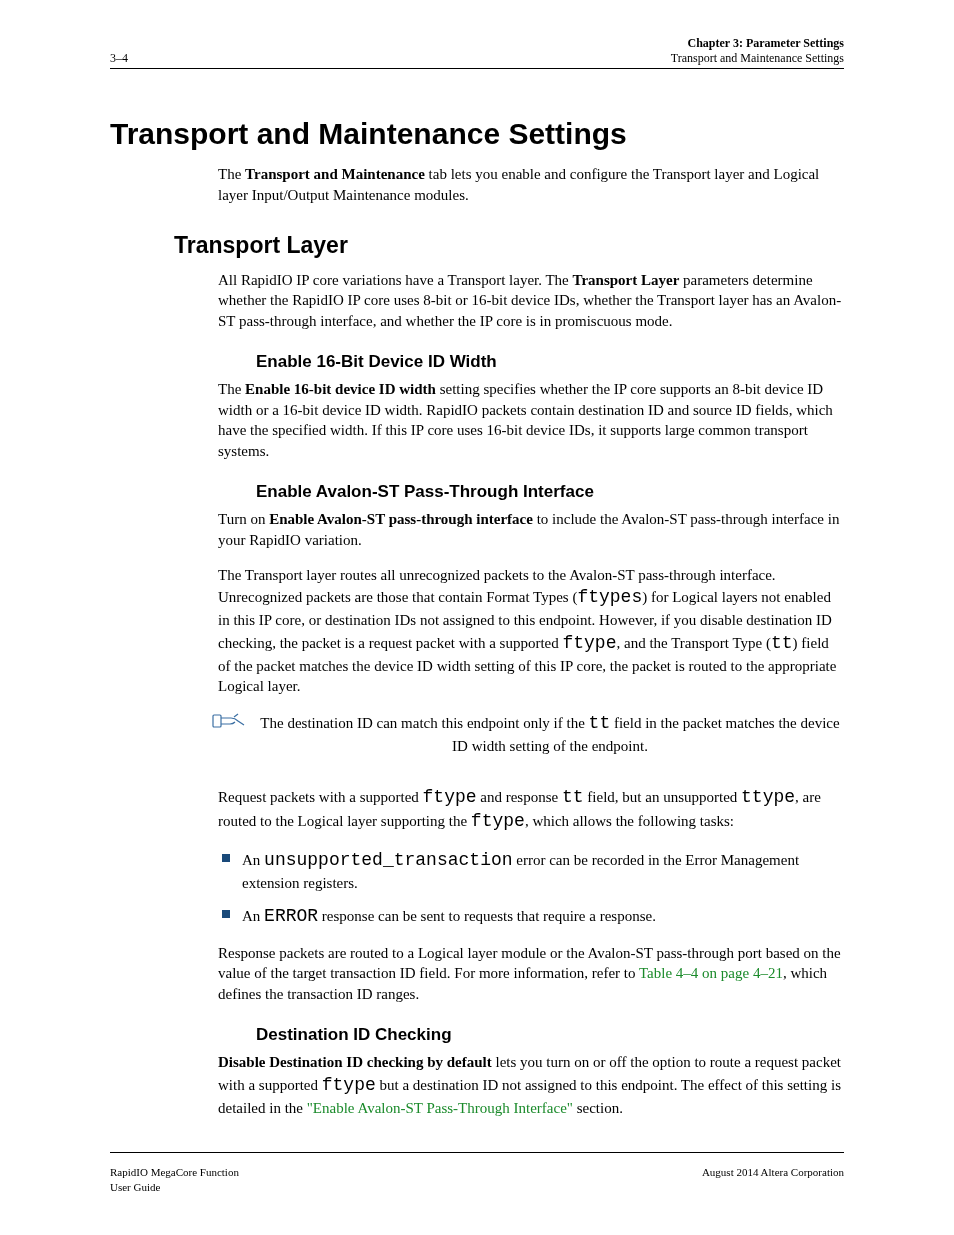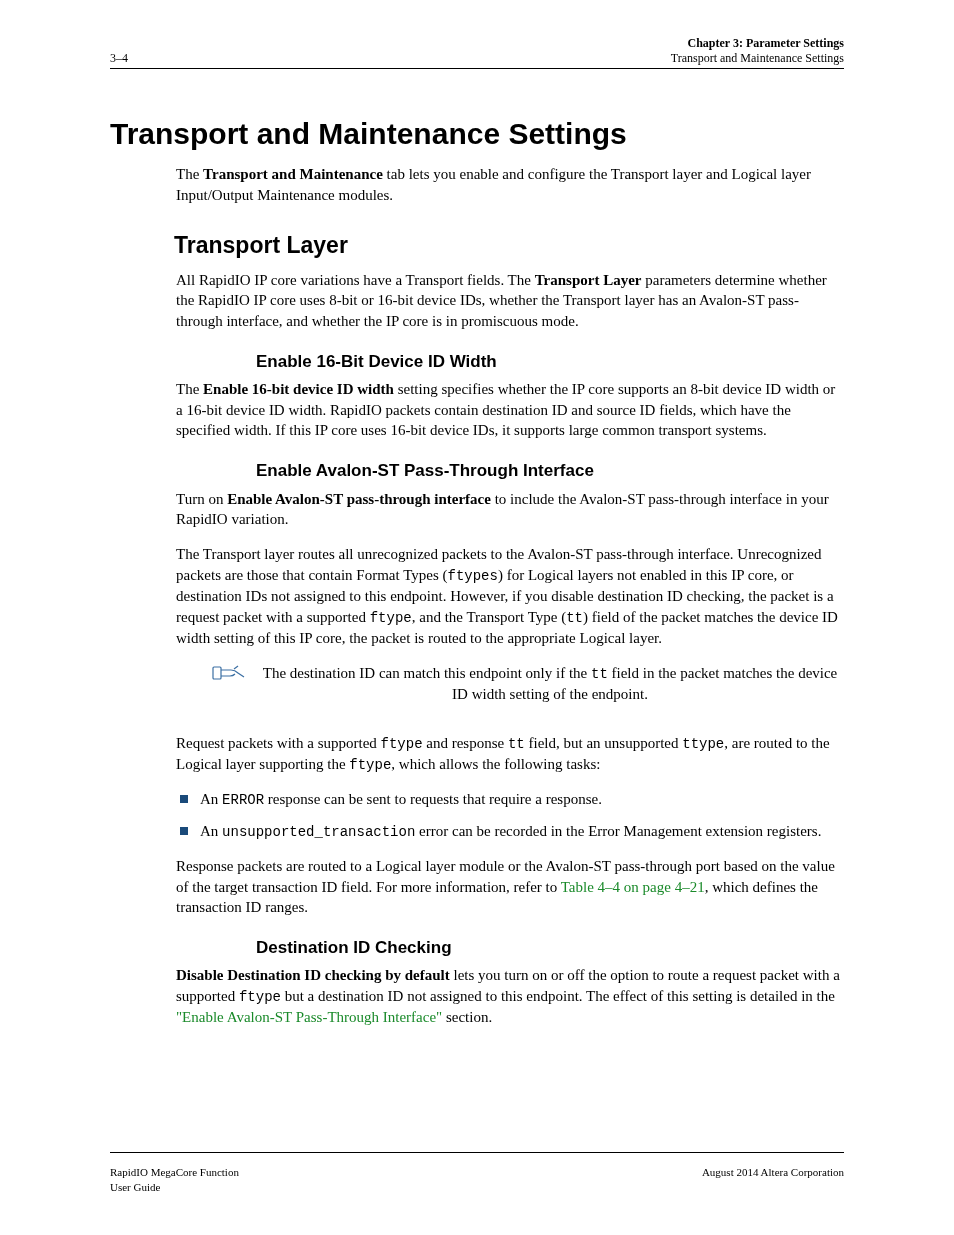--- a/index.html
+++ b/index.html
@@ -39,24 +39,24 @@
     font-family: "Arial Narrow", "Helvetica Condensed", Arial, sans-serif;
     font-weight: 800;
     font-stretch: condensed;
     margin: 0;
     letter-spacing: 0;
   }
   h1 { font-size: 30px; margin-top: 44px; margin-bottom: 10px; }
   h2 { font-size: 23px; margin-top: 24px; margin-bottom: 8px; margin-left: 64px; }
   h3 { font-size: 17px; margin-top: 18px; margin-bottom: 6px; margin-left: 146px; }
 
-  .body-block { margin-left: 66px; }
+  .body-block { margin-left: 108px; }
   p { margin: 0 0 14px 0; }
   .bold { font-weight: bold; }
-  .mono { font-family: "Courier New", monospace; font-size: 14px; }
+  .mono { font-family: "Courier New", monospace; font-size: 18px; }
   a.link { color: #1a8a2a; text-decoration: none; }
 
   
   .note-row {
     display: flex;
     align-items: flex-start;
     margin-bottom: 14px;
   }
   .note-row .icon {
     width: 146px;
@@ -114,21 +114,21 @@
   <div class="body-block">
     <p>
       <span>The </span><span class="bold">Transport and Maintenance</span><span> tab lets you enable and configure the Transport layer and Logical layer Input/Output Maintenance modules.</span>
     </p>
   </div>
 
   <h2>Transport Layer</h2>
 
   <div class="body-block">
     <p>
-      <span>All RapidIO IP core variations have a Transport fields. The </span><span class="bold">Transport Layer</span><span> parameters determine whether the RapidIO IP core uses 8-bit or 16-bit device IDs, whether the Transport layer has an Avalon-ST pass-through interface, and whether the IP core is in promiscuous mode.</span>
+      <span>All RapidIO IP core variations have a Transport layer. The </span><span class="bold">Transport Layer</span><span> parameters determine whether the RapidIO IP core uses 8-bit or 16-bit device IDs, whether the Transport layer has an Avalon-ST pass-through interface, and whether the IP core is in promiscuous mode.</span>
     </p>
   </div>
 
   <h3>Enable 16-Bit Device ID Width</h3>
   <div class="body-block">
     <p>
       <span>The </span><span class="bold">Enable 16-bit device ID width</span><span> setting specifies whether the IP core supports an 8-bit device ID width or a 16-bit device ID width. RapidIO packets contain destination ID and source ID fields, which have the specified width. If this IP core uses 16-bit device IDs, it supports large common transport systems.</span>
     </p>
   </div>
 
@@ -160,24 +160,24 @@
     </div>
   </div>
 
   <div class="body-block">
     <p>
       <span>Request packets with a supported </span><span class="mono">ftype</span><span> and response </span><span class="mono">tt</span><span> field, but an unsupported </span><span class="mono">ttype</span><span>, are routed to the Logical layer supporting the </span><span class="mono">ftype</span><span>, which allows the following tasks:</span>
     </p>
 
     <ul class="bullets">
       <li>
-        <span>An </span><span class="mono">ERROR</span><span> response can be sent to requests that require a response.</span>
+        <span>An </span><span class="mono">unsupported_transaction</span><span> error can be recorded in the Error Management extension registers.</span>
       </li>
       <li>
-        <span>An </span><span class="mono">unsupported_transaction</span><span> error can be recorded in the Error Management extension registers.</span>
+        <span>An </span><span class="mono">ERROR</span><span> response can be sent to requests that require a response.</span>
       </li>
     </ul>
 
     <p>
       <span>Response packets are routed to a Logical layer module or the Avalon-ST pass-through port based on the value of the target transaction ID field. For more information, refer to </span><a class="link">Table 4–4 on page 4–21</a><span>, which defines the transaction ID ranges.</span>
     </p>
   </div>
 
   <h3>Destination ID Checking</h3>
   <div class="body-block">

